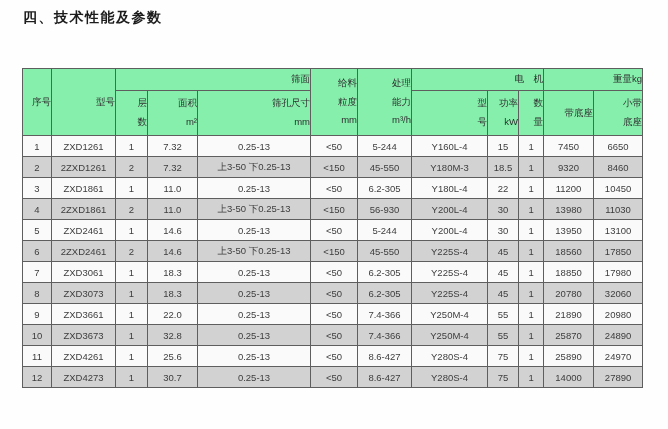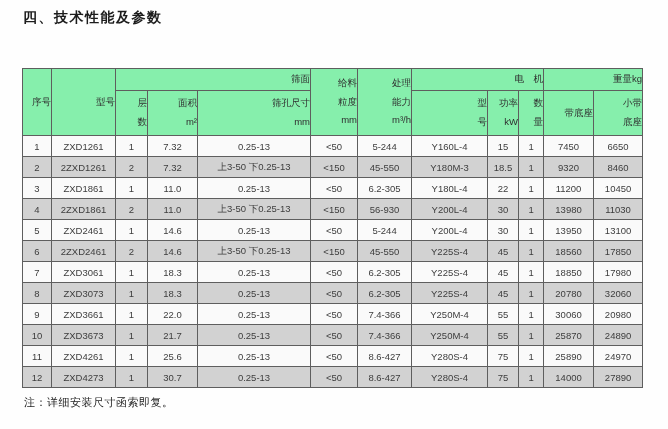--- a/index.html
+++ b/index.html
@@ -241,28 +241,28 @@
           <td>9</td>
           <td>ZXD3661</td>
           <td>1</td>
           <td>22.0</td>
           <td>0.25-13</td>
           <td>&lt;50</td>
           <td>7.4-366</td>
           <td>Y250M-4</td>
           <td>55</td>
           <td>1</td>
-          <td>30060</td>
+          <td>21890</td>
           <td>20980</td>
         </tr>
         <tr class="shaded">
           <td>10</td>
           <td>ZXD3673</td>
           <td>1</td>
-          <td>21.7</td>
+          <td>32.8</td>
           <td>0.25-13</td>
           <td>&lt;50</td>
           <td>7.4-366</td>
           <td>Y250M-4</td>
           <td>55</td>
           <td>1</td>
           <td>25870</td>
           <td>24890</td>
         </tr>
         <tr>
@@ -289,15 +289,14 @@
           <td>8.6-427</td>
           <td>Y280S-4</td>
           <td>75</td>
           <td>1</td>
           <td>14000</td>
           <td>27890</td>
         </tr>
       </tbody>
   </table>
 
-  <div class="doc-note">注：详细安装尺寸函索即复。</div>
 
 </div>
 
 </body></html>

